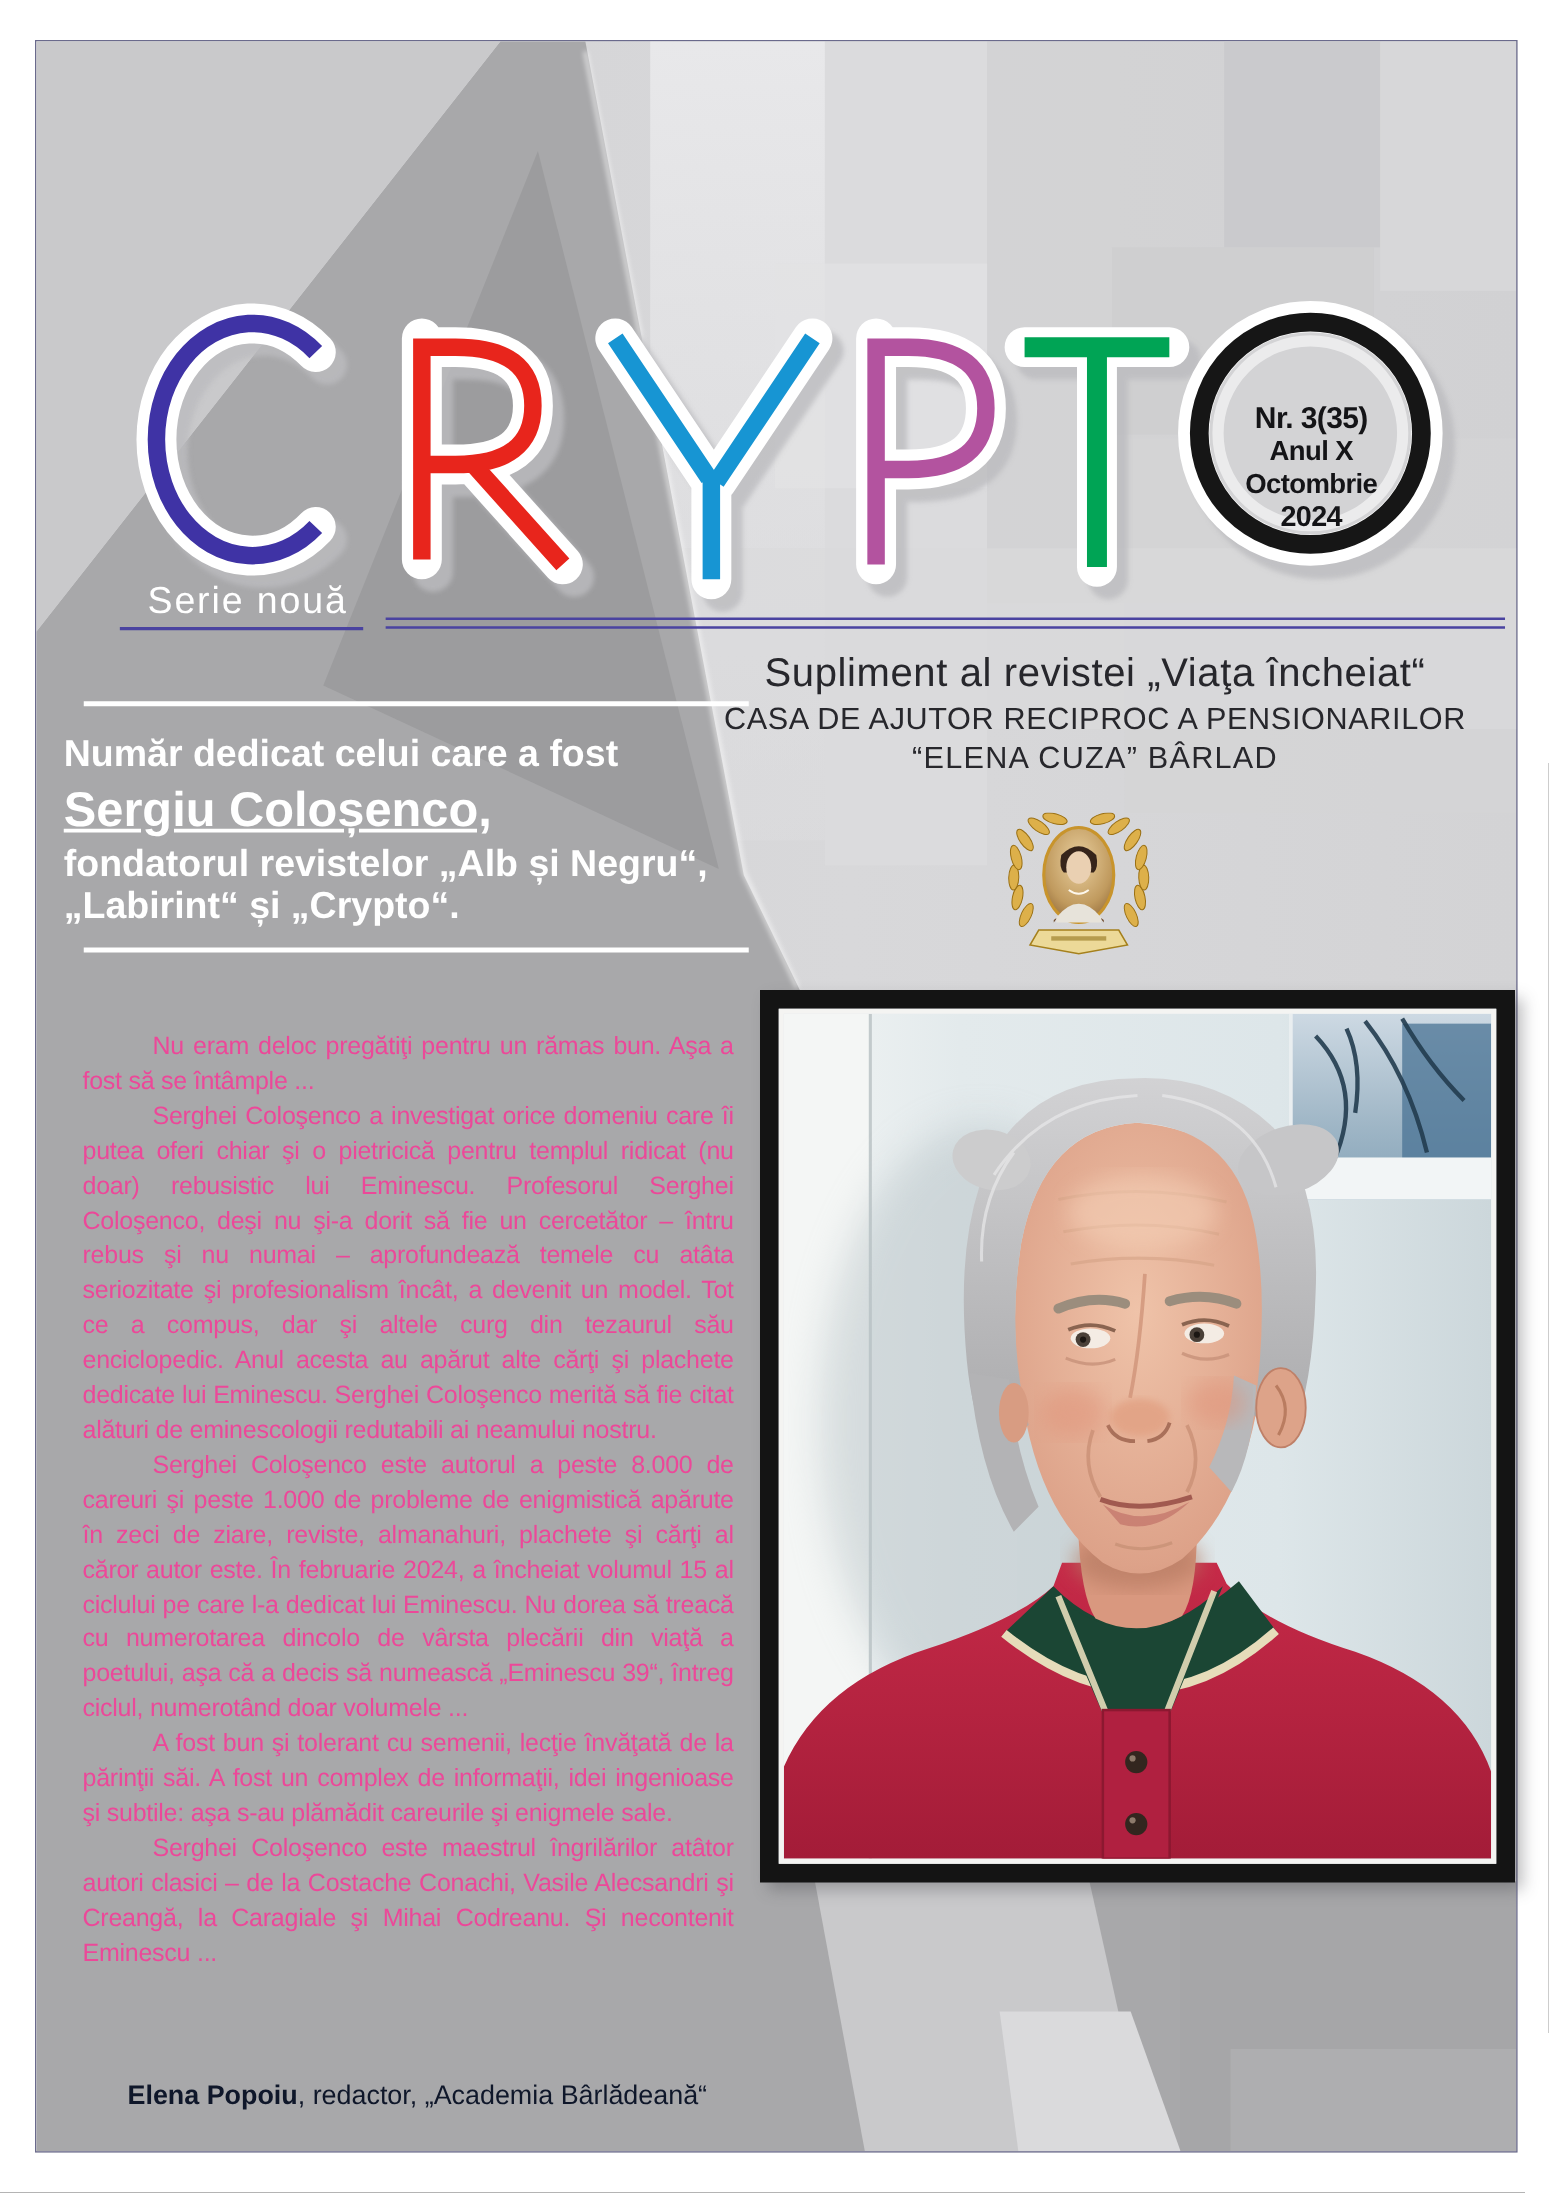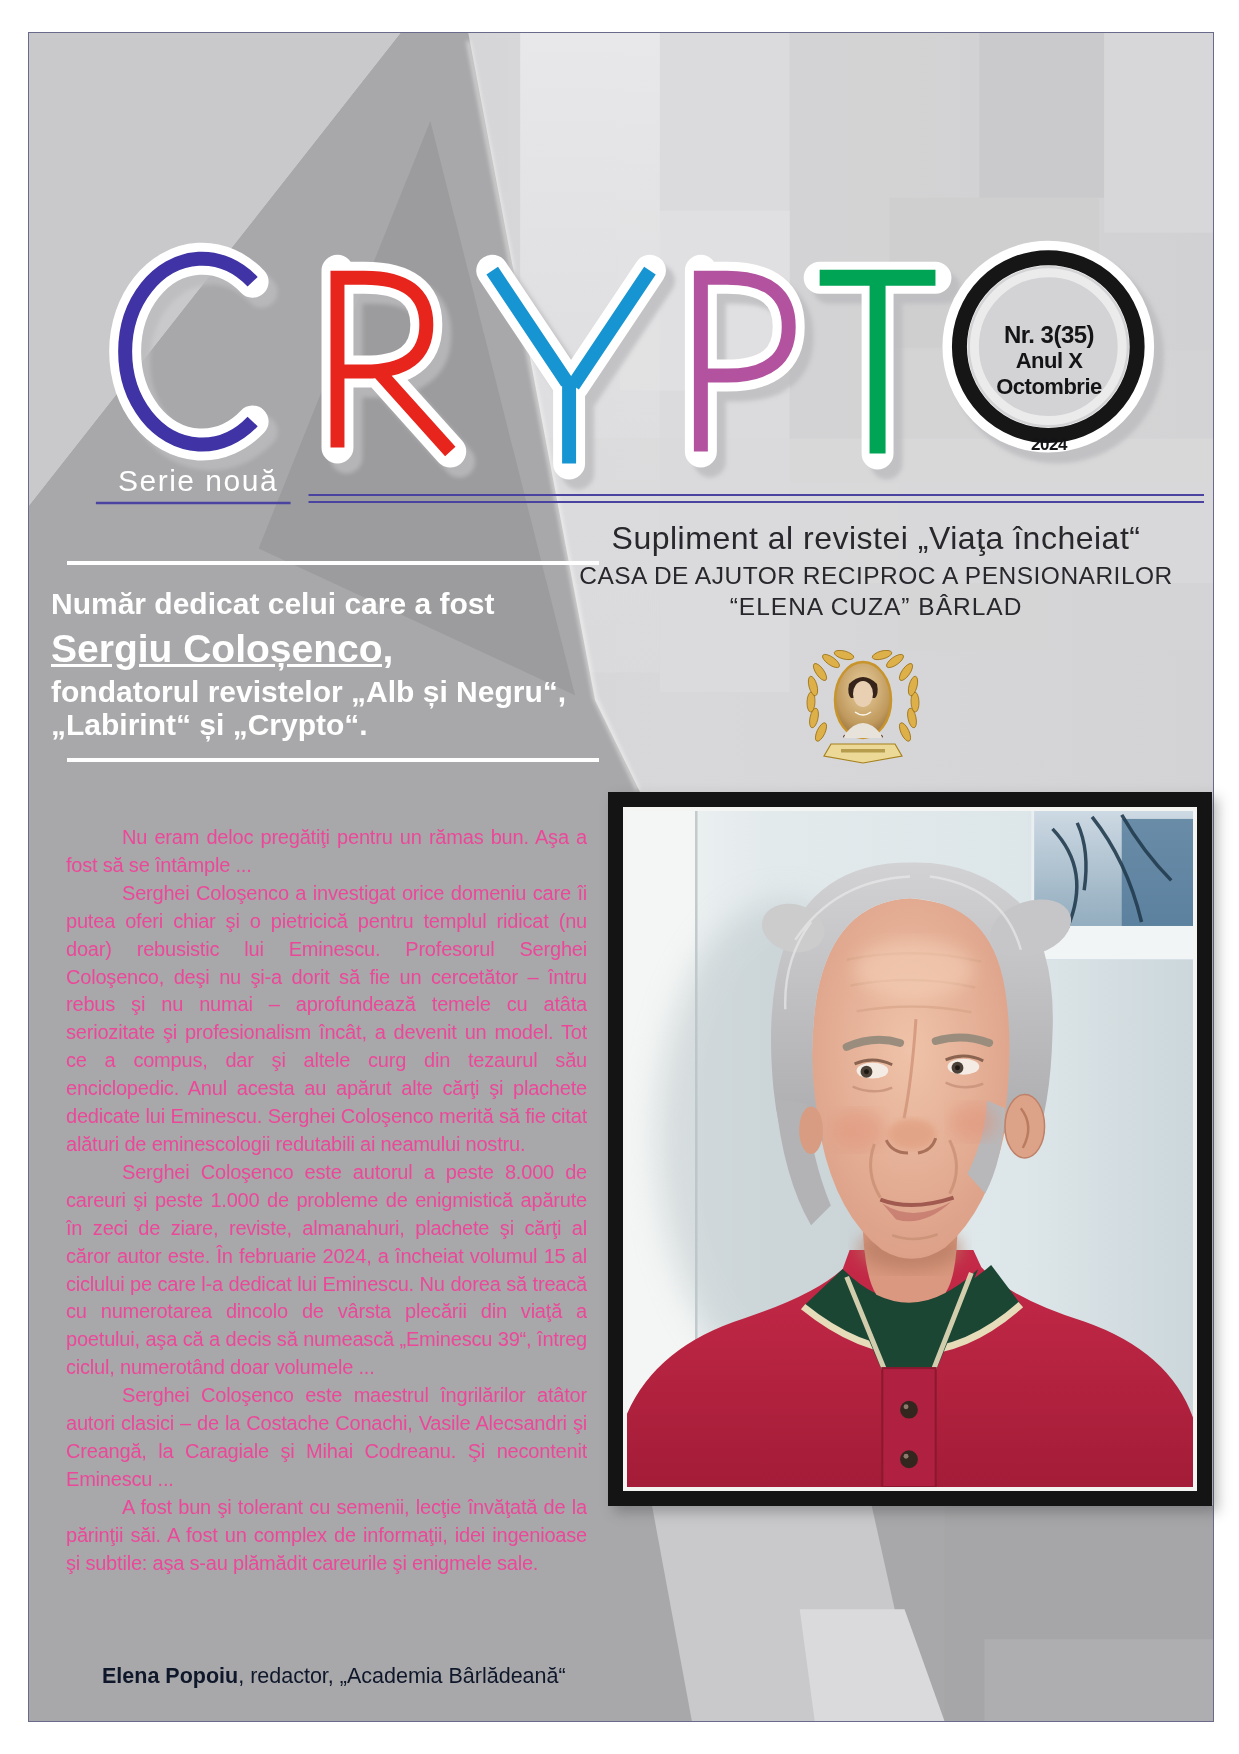--- a/index.html
+++ b/index.html
@@ -19,21 +19,21 @@
   .serie{
     left:118px;top:464px;width:260px;color:#ffffff;
     font-size:30px;letter-spacing:1.5px;
   }
   .badge-text{
     left:973px;top:322px;width:152px;text-align:center;
     color:#141417;font-weight:bold;line-height:26px;font-size:22px;
     letter-spacing:-0.5px;
   }
   .badge-text .bt1{font-size:24px;}
-  .badge-text .bt4{font-size:17px;margin-top:32px;}
+  .badge-text .bt4{font-size:23px;}
   
   .pub{
     left:538px;top:516px;width:676px;text-align:center;color:#27272c;
   }
   .pub .sup{font-size:32px;letter-spacing:0.5px;line-height:44px;}
   .pub .org1{font-size:24.5px;letter-spacing:0.5px;line-height:31px;}
   .pub .org2{font-size:24.5px;letter-spacing:1px;line-height:31px;}
   
   .white-rule{position:absolute;background:#ffffff;height:4px;width:532px;left:67px;}
   .dedication{
@@ -232,22 +232,22 @@
     <div class="d2">Sergiu Coloșenco,</div>
     <div class="d3">fondatorul revistelor „Alb și Negru“,</div>
     <div class="d4">„Labirint“ și „Crypto“.</div>
   </div>
   <div class="white-rule" style="top:758px;"></div>
 
   <div class="overlay article">
     <p>Nu eram deloc pregătiţi pentru un rămas bun. Aşa a fost să se întâmple ...</p>
     <p>Serghei Coloşenco a investigat orice domeniu care îi putea oferi chiar şi o pietricică pentru templul ridicat (nu doar) rebusistic lui Eminescu. Profesorul Serghei Coloşenco, deşi nu şi-a dorit să fie un cercetător – întru rebus şi nu numai – aprofundează temele cu atâta seriozitate şi profesionalism încât, a devenit un model. Tot ce a compus, dar şi altele curg din tezaurul său enciclopedic. Anul acesta au apărut alte cărţi şi plachete dedicate lui Eminescu. Serghei Coloşenco merită să fie citat alături de eminescologii redutabili ai neamului nostru.</p>
     <p>Serghei Coloşenco este autorul a peste 8.000 de careuri şi peste 1.000 de probleme de enigmistică apărute în zeci de ziare, reviste, almanahuri, plachete şi cărţi al căror autor este. În februarie 2024, a încheiat volumul 15 al ciclului pe care l-a dedicat lui Eminescu. Nu dorea să treacă cu numerotarea dincolo de vârsta plecării din viaţă a poetului, aşa că a decis să numească „Eminescu 39“, întreg ciclul, numerotând doar volumele ...</p>
+    <p>A fost bun şi tolerant cu semenii, lecţie învăţată de la părinţii săi. A fost un complex de informaţii, idei ingenioase şi subtile: aşa s-au plămădit careurile şi enigmele sale.</p>
     <p>Serghei Coloşenco este maestrul îngrilărilor atâtor autori clasici – de la Costache Conachi, Vasile Alecsandri şi Creangă, la Caragiale şi Mihai Codreanu. Şi necontenit Eminescu ...</p>
-    <p>A fost bun şi tolerant cu semenii, lecţie învăţată de la părinţii săi. A fost un complex de informaţii, idei ingenioase şi subtile: aşa s-au plămădit careurile şi enigmele sale.</p>
   </div>
 
   <div class="overlay byline">
     <span class="author">Elena Popoiu</span><span>, redactor, „Academia Bârlădeană“</span>
   </div>
 
   <div class="overlay photo">
     <div class="photo-inner">
       <svg viewBox="0 0 572 682" preserveAspectRatio="none">
         <defs>

